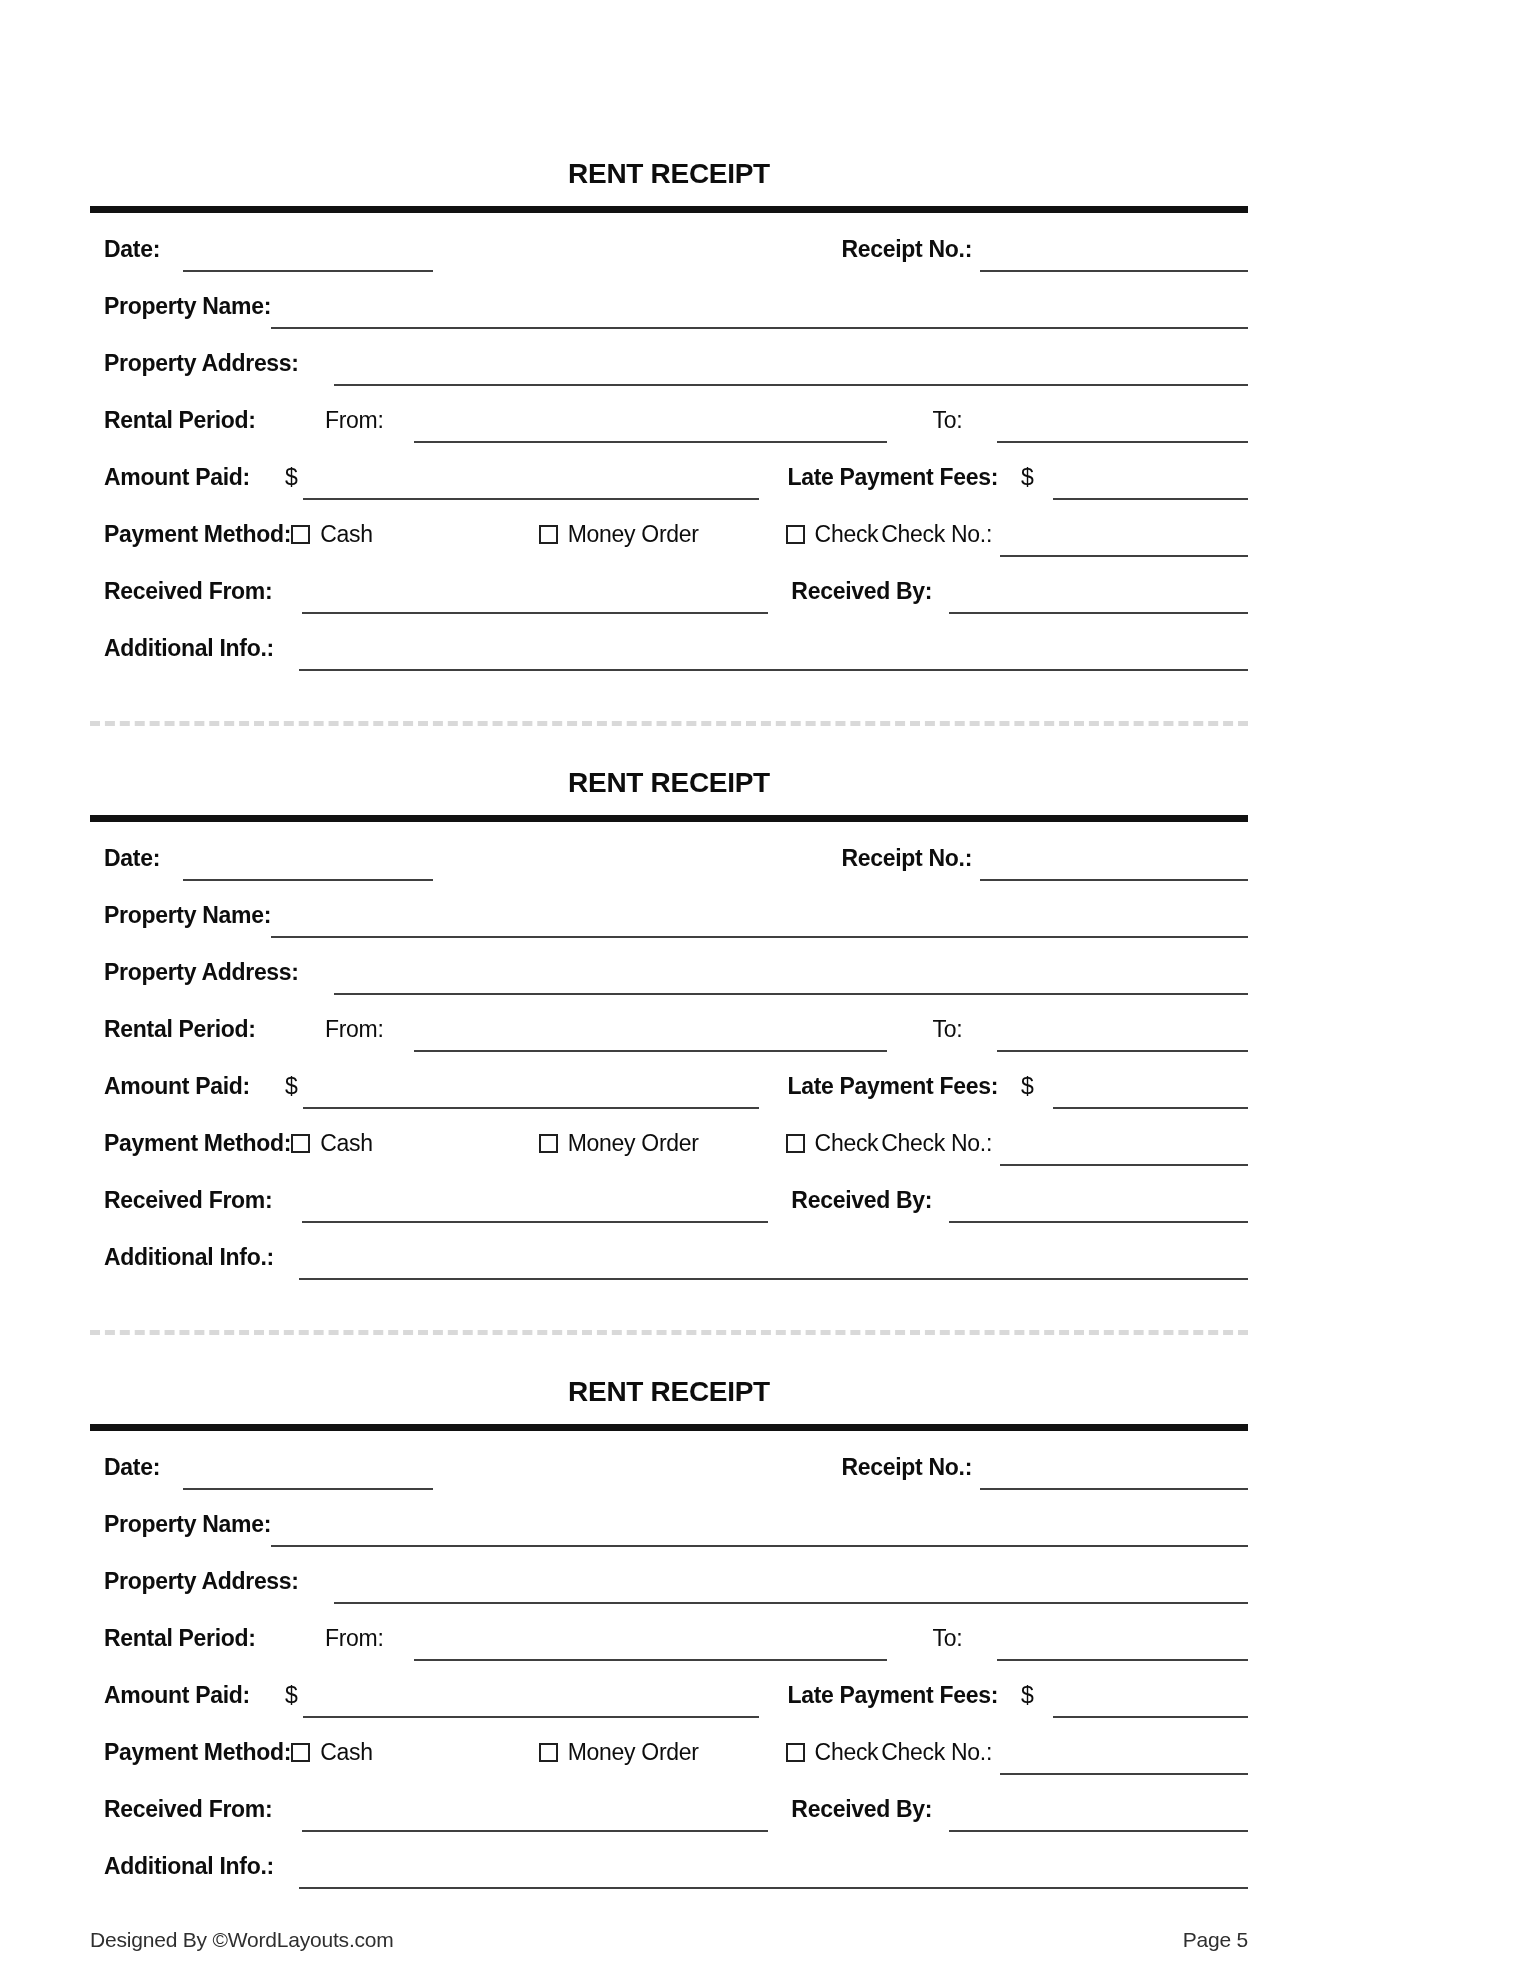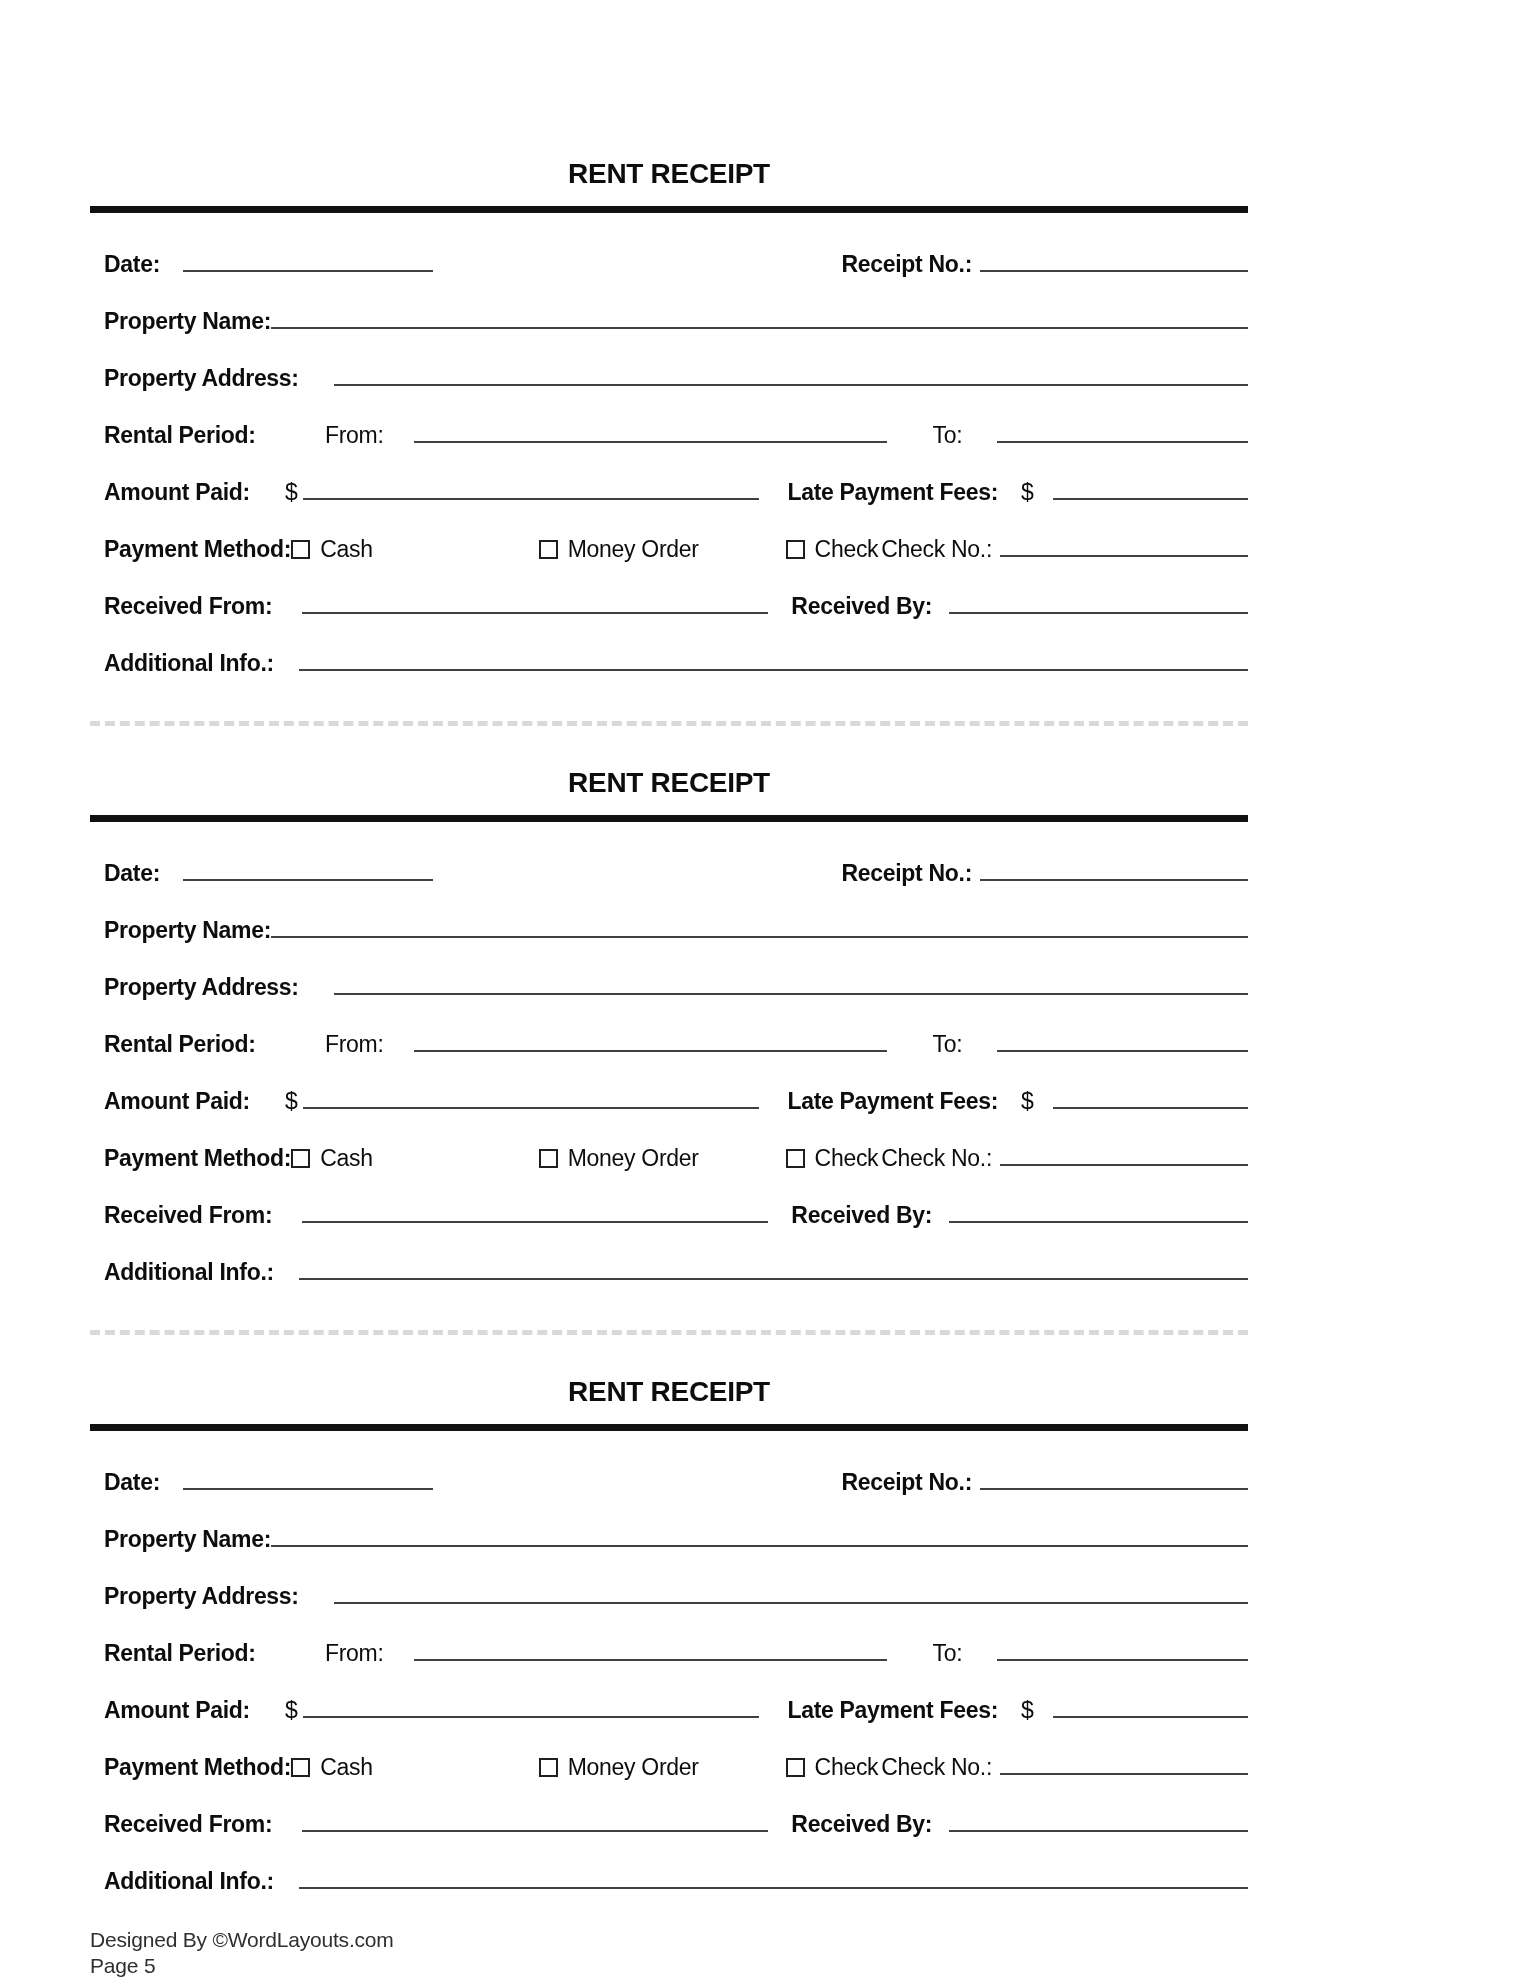--- a/index.html
+++ b/index.html
@@ -31,21 +31,21 @@
     letter-spacing:-0.3px;
     margin-bottom:14px;
   }
   .rule{
     height:7px;
     background:var(--rule);
     margin-bottom:8px;
   }
   .row{
     display:flex;
-    align-items:flex-end;
+    align-items:center;
     height:57px;
     padding-left:14px;
     font-size:23px;
     letter-spacing:-0.3px;
     white-space:nowrap;
   }
   .lbl{font-weight:700;}
   .reg{font-weight:400;}
   .fline{
     align-self:flex-start;
@@ -91,21 +91,20 @@
   
   .footer{
     display:flex;
     justify-content:space-between;
     align-items:flex-start;
     margin-top:32px;
     font-size:21px;
     line-height:26px;
     color:var(--footer);
     letter-spacing:-0.2px;
-    flex-direction:column;
   }
 </style>
 </head>
 <body>
 
 <div class="page">
   <div id="receipts">
   <section class="receipt">
     <h2 class="r-title">RENT RECEIPT</h2>
     <div class="rule"></div>

